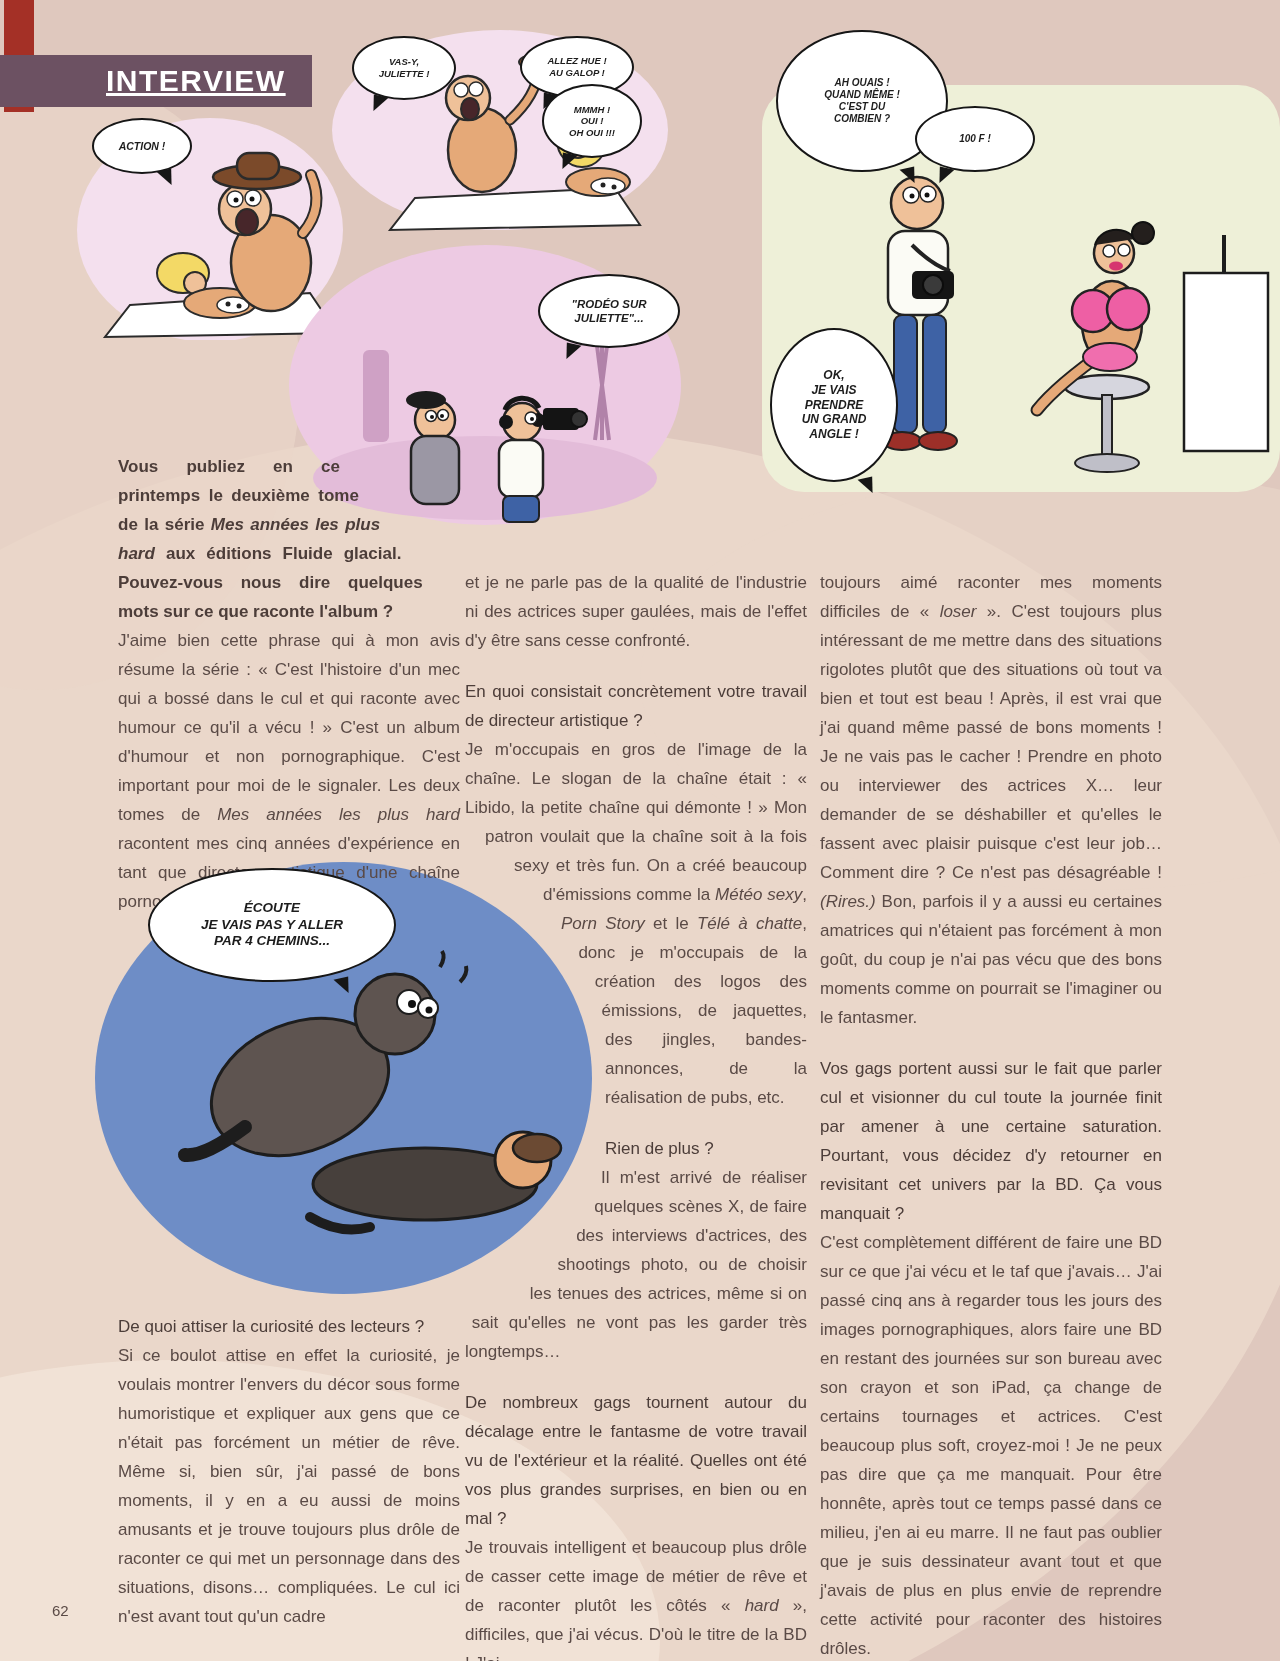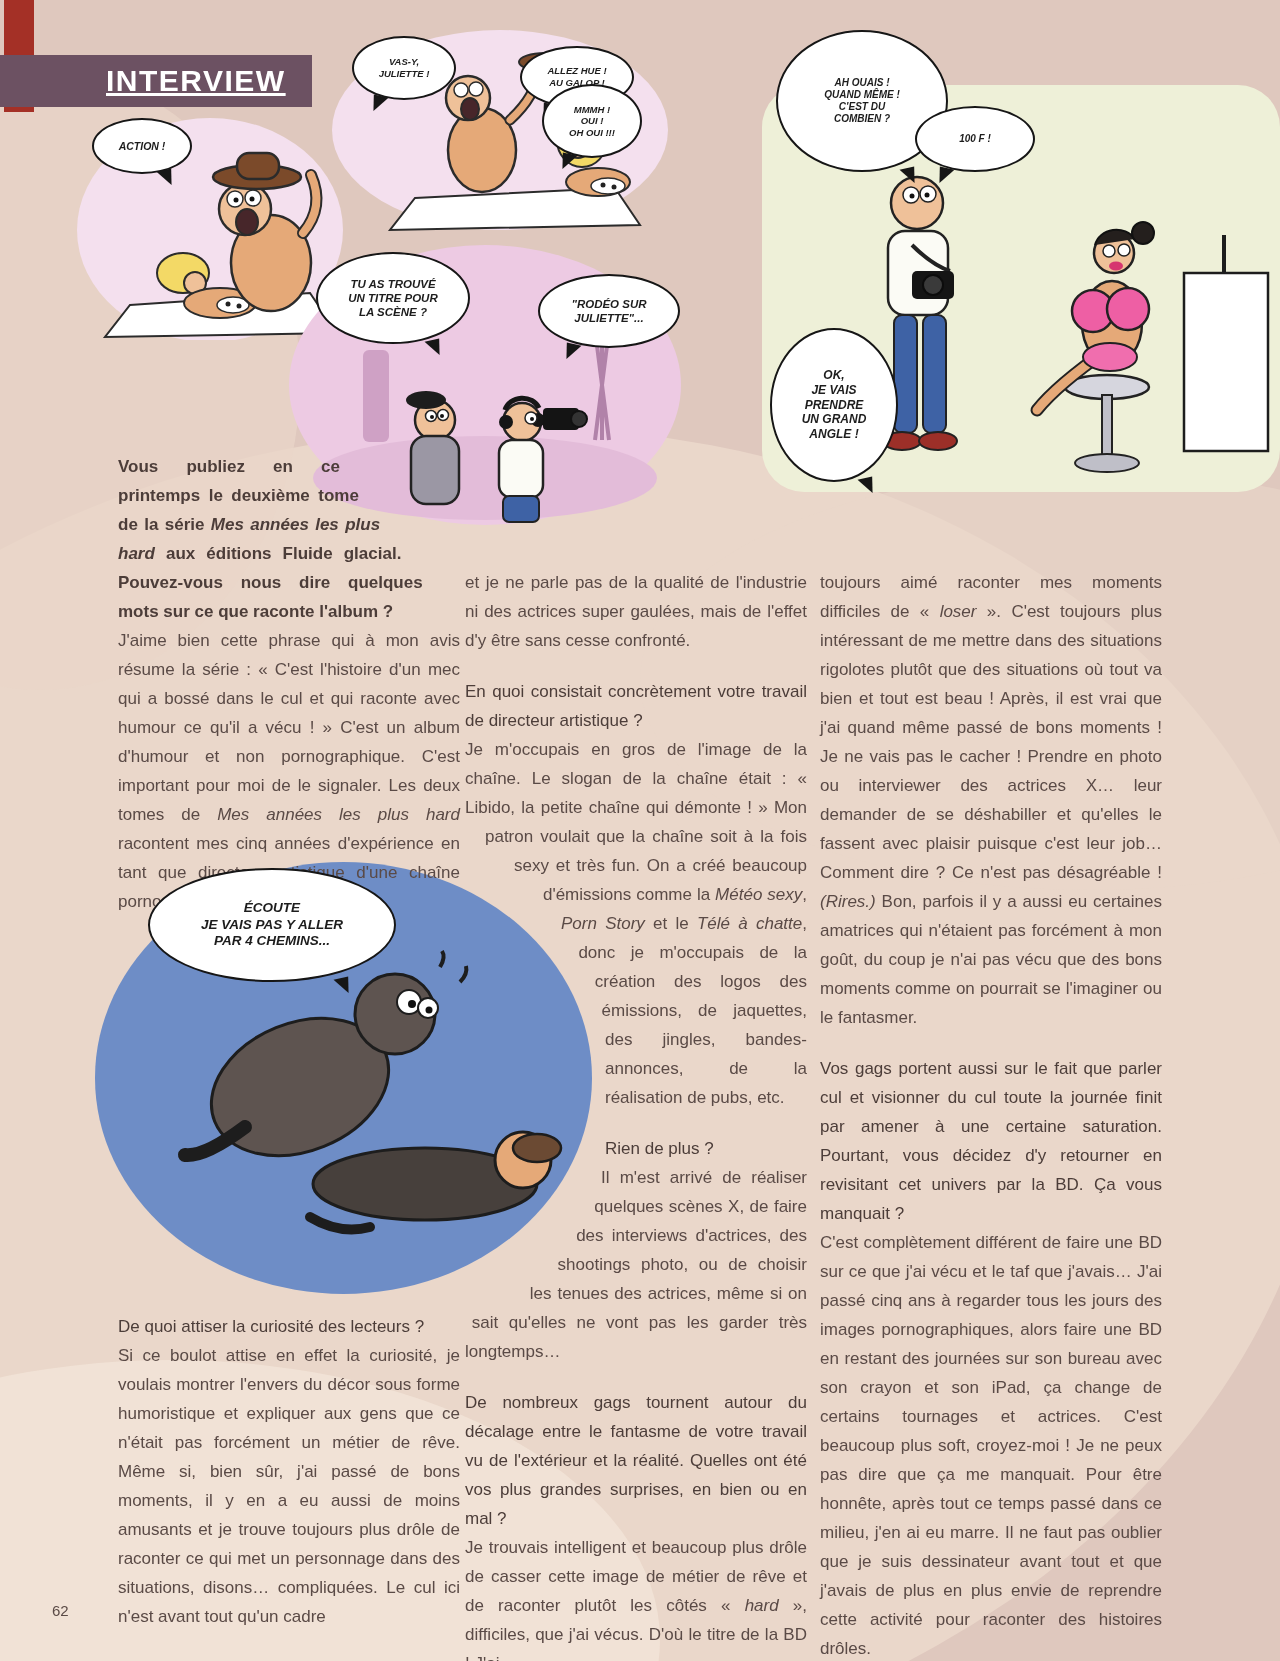--- a/index.html
+++ b/index.html
@@ -25,21 +25,21 @@
 
   
   .bubble{position:absolute;z-index:3;background:var(--bubble_bg);border:2px solid var(--bubble_border);
     border-radius:50%;display:flex;align-items:center;justify-content:center;text-align:center;
     color:var(--bubble_text);font-weight:700;font-style:italic;white-space:pre-line;line-height:1.22;padding:6px 10px;box-sizing:border-box;}
   .bubble:after{content:"";position:absolute;width:0;height:0;}
   .tail-br:after{right:18%;bottom:-14px;border-left:12px solid transparent;border-right:3px solid transparent;border-top:16px solid var(--bubble_border);transform:rotate(-12deg);}
   .tail-bl:after{left:18%;bottom:-14px;border-right:12px solid transparent;border-left:3px solid transparent;border-top:16px solid var(--bubble_border);transform:rotate(12deg);}
   #bubble-action{left:92px;top:118px;width:100px;height:56px;font-size:10.5px;}
   #bubble-vasy{left:352px;top:36px;width:104px;height:64px;font-size:9.5px;}
-  #bubble-allez{left:520px;top:46px;width:114px;height:62px;font-size:9.5px;}
+  #bubble-allez{left:520px;top:36px;width:114px;height:62px;font-size:9.5px;}
   #bubble-mmmh{left:542px;top:84px;width:100px;height:74px;font-size:9.5px;}
   #bubble-titre{left:316px;top:252px;width:154px;height:92px;font-size:11.5px;}
   #bubble-rodeo{left:538px;top:274px;width:142px;height:74px;font-size:11.5px;}
   #bubble-combien{left:776px;top:30px;width:172px;height:142px;font-size:10px;}
   #bubble-cent{left:915px;top:106px;width:120px;height:66px;font-size:10px;}
   #bubble-angle{left:770px;top:328px;width:128px;height:154px;font-size:12px;}
   #bubble-ecoute{left:148px;top:868px;width:248px;height:114px;font-size:13.5px;}
 
   
   .col{position:absolute;z-index:2;width:342px;font-size:17px;line-height:29px;text-align:justify;color:var(--body_text);}
@@ -188,23 +188,20 @@
   </div>
 
   <div class="bubble tail-br" id="bubble-action">ACTION !</div>
   <div class="bubble tail-bl" id="bubble-vasy">VAS-Y,
 JULIETTE !</div>
   <div class="bubble tail-bl" id="bubble-allez">ALLEZ HUE !
 AU GALOP !</div>
   <div class="bubble tail-bl" id="bubble-mmmh">MMMH !
 OUI !
 OH OUI !!!</div>
-  <div class="bubble tail-br" id="bubble-titre">TU AS TROUVÉ
-UN TITRE POUR
-LA SCÈNE ?</div>
   <div class="bubble tail-bl" id="bubble-rodeo">"RODÉO SUR
 JULIETTE"...</div>
   <div class="bubble tail-br" id="bubble-combien">AH OUAIS !
 QUAND MÊME !
 C'EST DU
 COMBIEN ?</div>
   <div class="bubble tail-bl" id="bubble-cent">100 F !</div>
   <div class="bubble tail-br" id="bubble-angle">OK,
 JE VAIS
 PRENDRE

